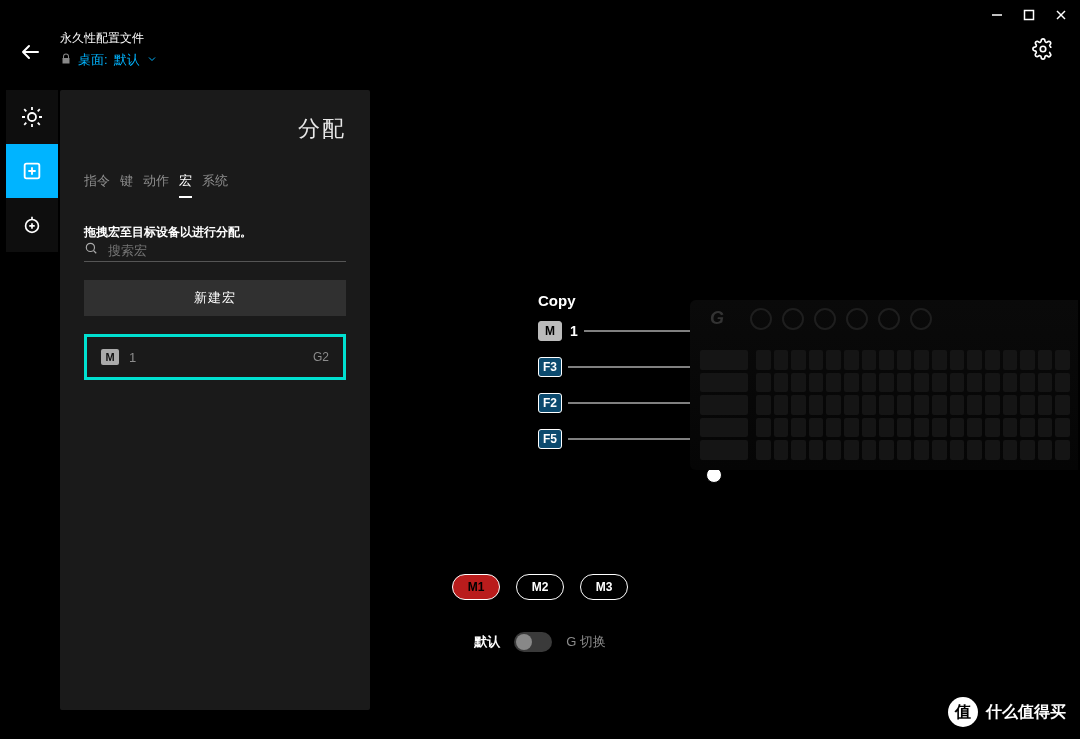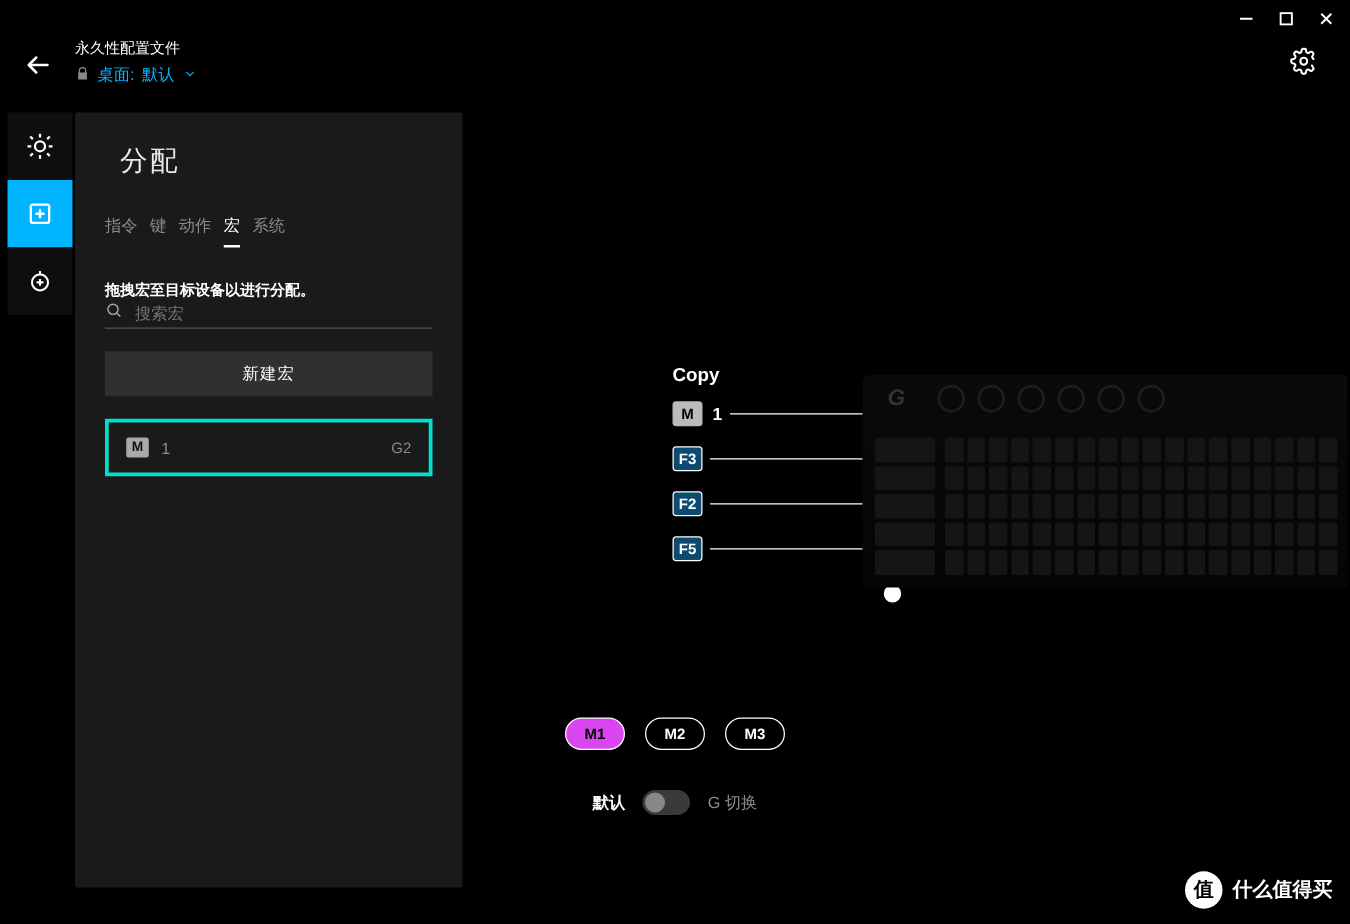--- a/index.html
+++ b/index.html
@@ -45,21 +45,21 @@
     width: 52px; height: 54px; display:flex; align-items:center; justify-content:center;
     background: var(--panel-darker);
   }
   .sidenav .nav-btn.active { background: var(--accent); }
   .sidenav .nav-btn svg { stroke:#fff; }
   
   .panel {
     position: absolute; top: 90px; left: 60px; width: 310px; height: 620px;
     background: var(--panel); border-radius: 2px; padding: 24px 24px 0 24px;
   }
-  .panel h1 { font-size: 22px; font-weight: 400; margin: 0 0 28px 12px; letter-spacing: 2px; }
+  .panel h1 { font-size: 22px; font-weight: 400; margin: 0 0 28px 0; letter-spacing: 2px; text-align: right; }
   .tabs { display:flex; gap: 10px; font-size: 13px; color: var(--text-dim); margin-bottom: 26px;}
   .tabs .tab { padding-bottom: 6px; cursor:pointer;}
   .tabs .tab.active { color:#fff; border-bottom: 2px solid #fff; }
   .hint { font-size: 12px; font-weight: 600; color:#fff; }
   .search-row {
     display:flex; align-items:center; gap:8px; border-bottom:1px solid #555; padding-bottom:2px; margin-bottom:18px;
   }
   .search-row input {
     flex:1; background:transparent; border:none; outline:none; color:var(--text-dim);
     font-size: 13px;
@@ -133,21 +133,21 @@
   }
   
   .m-pills{
     position:absolute; top:574px; left:0; right:0; display:flex; justify-content:center; gap:16px;
   }
   .pill{
     min-width:48px; height:26px; border:1.5px solid #fff; border-radius:13px;
     display:flex; align-items:center; justify-content:center; font-size:12px; font-weight:700;
     color:#fff;
   }
-  .pill.active{ background:#d946ef; color:#000;}
+  .pill.active{ background:#b91c1c; color:#000;}
   
   .toggle-row{
     position:absolute; top:632px; left:0; right:0; display:flex; justify-content:center; gap:14px;
     align-items:center; font-size:13px; color:var(--text-dim);
   }
   .toggle-row .on{ color:#fff; font-weight:600;}
   .switch{
     width:38px; height:20px; border-radius:10px; background:#3a3a3a; position:relative;
   }
   .switch .knob{

